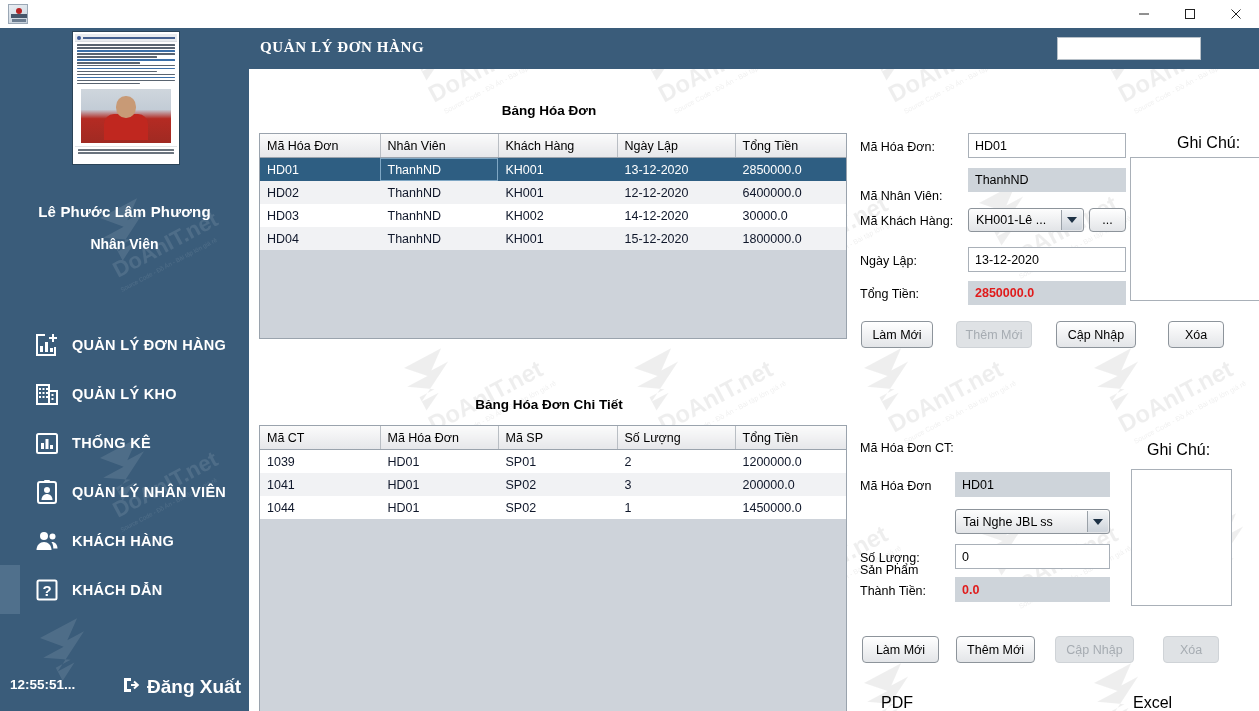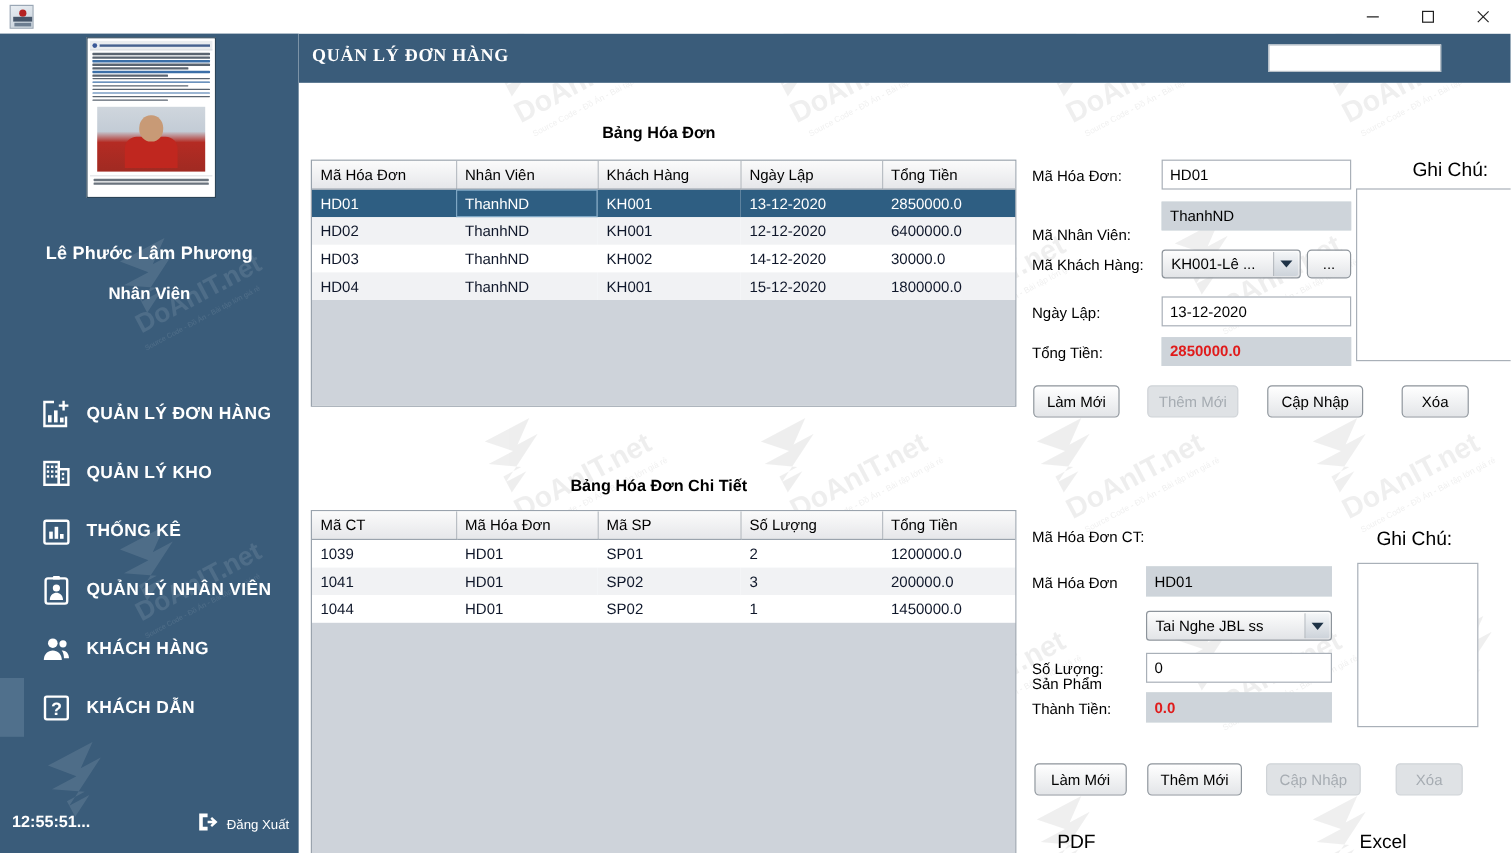--- a/index.html
+++ b/index.html
@@ -54,21 +54,21 @@
 
   .sb-menu{position:absolute;left:0;top:292px;width:249px;}
   .sb-item{position:relative;height:49px;display:flex;align-items:center;padding-left:32px;box-sizing:border-box;cursor:default;}
   .sb-item .ic{width:30px;height:30px;flex:0 0 30px;display:flex;align-items:center;justify-content:center;}
   .sb-item .lbl{margin-left:10px;color:#ffffff;font-size:14.5px;font-weight:bold;letter-spacing:.3px;white-space:nowrap;}
   .sb-item.active::before{content:"";position:absolute;left:0;top:0;width:20px;height:49px;background:#50708c;}
 
   .sb-foot{position:absolute;left:0;bottom:0;width:249px;height:46px;}
   .sb-time{position:absolute;left:10px;top:12px;color:#ffffff;font-size:13.5px;font-weight:bold;}
   .sb-logout{position:absolute;right:8px;top:11px;display:flex;align-items:center;gap:7px;cursor:default;}
-  .sb-logout .lbl{color:#ffffff;font-size:11px;font-weight:normal;}
+  .sb-logout .lbl{color:#ffffff;font-size:19px;font-weight:bold;}
 
   
   .content{position:absolute;left:249px;top:28px;width:1010px;height:683px;background:#ffffff;overflow:hidden;}
   .cwm{position:absolute;inset:0;pointer-events:none;opacity:.085;}
   .page-head{position:absolute;left:0;top:0;width:1010px;height:41px;background:#3a5c7a;}
   .page-title{position:absolute;left:11px;top:11px;color:#ffffff;font-size:15px;font-weight:bold;letter-spacing:.6px;
      font-family:"Liberation Serif", serif;}
   .topsearch{position:absolute;left:808px;top:9px;width:144px;height:23px;background:#ffffff;
      border:1px solid #b7c0c8;box-sizing:border-box;}
   .topsearch input{width:100%;height:100%;border:0;outline:0;background:transparent;font-size:12px;

